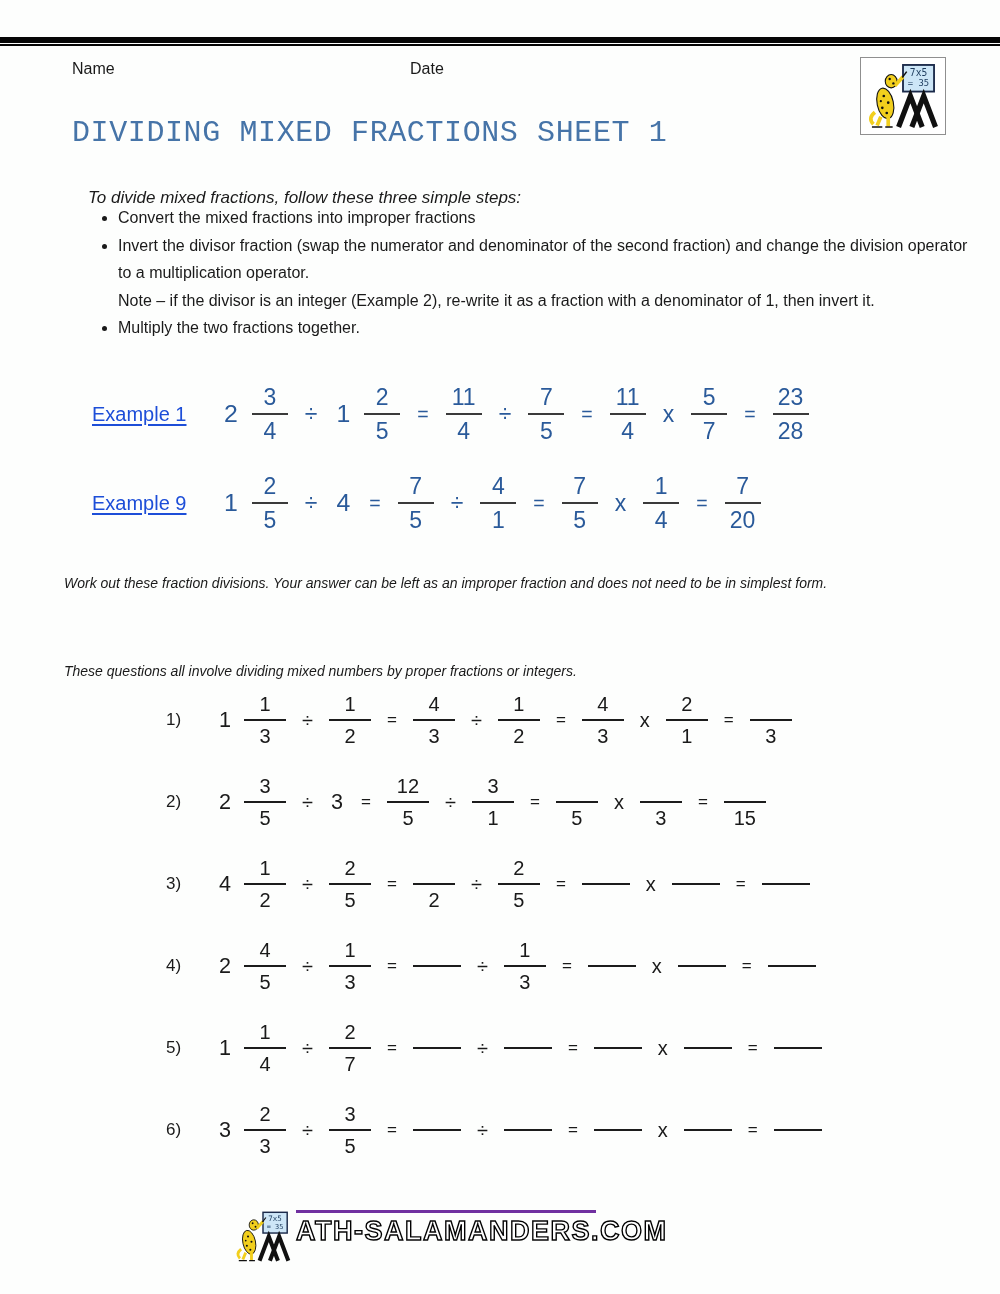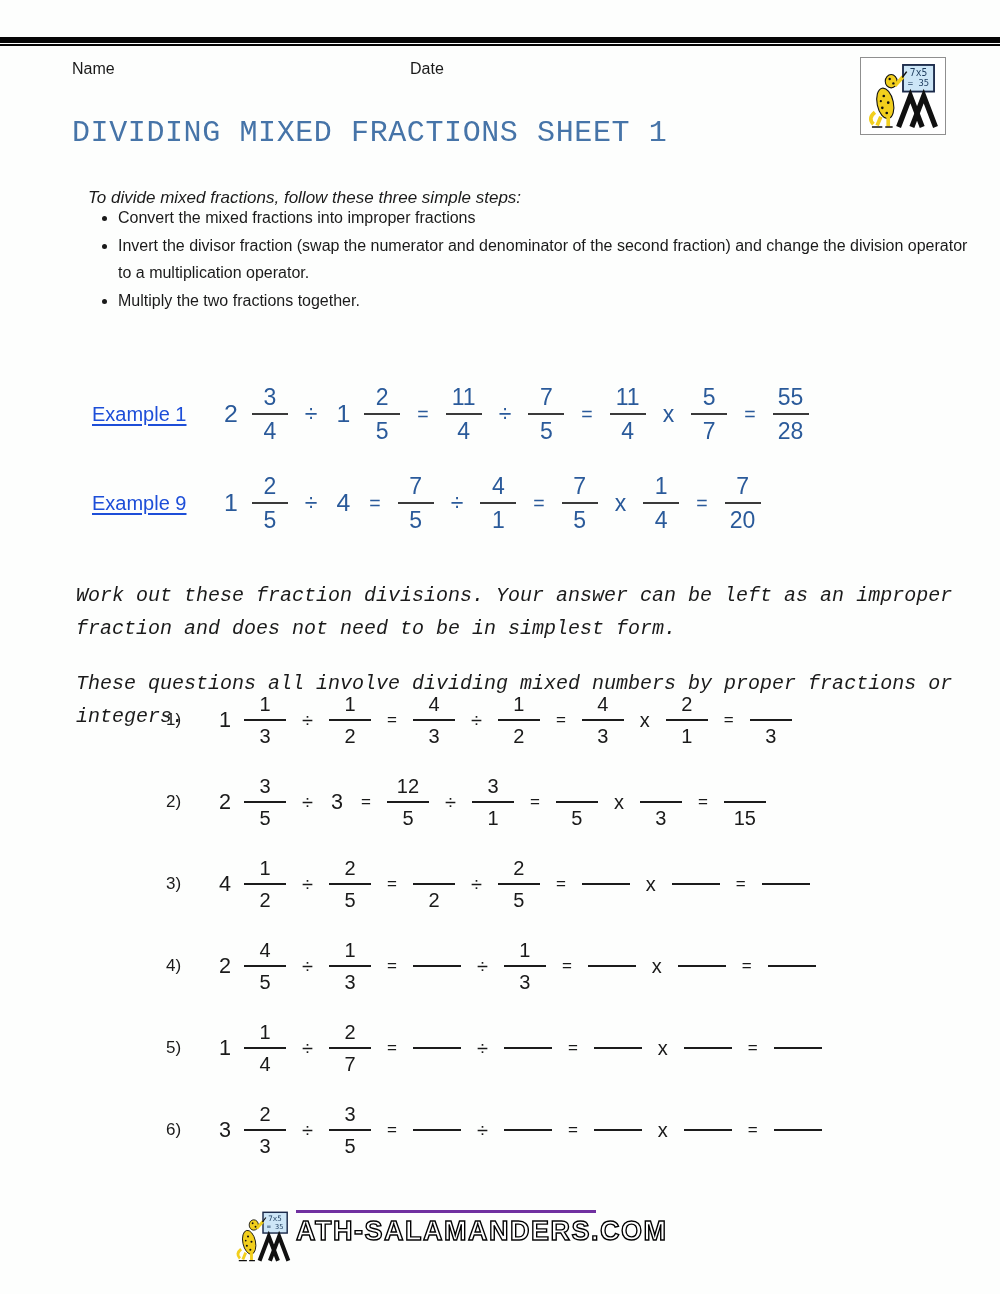--- a/index.html
+++ b/index.html
@@ -55,22 +55,22 @@
   .ex-label {
     width:104px; margin-right:14px;
     font-size:20px; color:#1d4ed8;
     text-decoration:underline; text-underline-offset:3px;
   }
   .ex-row .fnum, .ex-row .fden { line-height:26px; min-height:26px; }
   .ex-row .frac { min-width:36px; }
   .ex-row .fbar { background:#3a3a3a; }
 
   .para {
-    position:absolute; left:60px; margin:16px; width:900px;
-    font-size:20px; font-style:italic; line-height:33px;font-family:Liberation Mono, monospace;
+    position:absolute; left:60px; margin:4px; width:900px;
+    font-size:14px; font-style:italic; line-height:33px;
   }
   .p-workout { top:563px; }
   .p-these   { top:651px; }
 
   .questions { position:absolute; top:692px; left:166px; }
   .q-row { gap:11px; margin-bottom:26px; font-size:20px; }
   .q-label { width:40px; font-size:17px; }
   .q-row .fnum, .q-row .fden { line-height:24px; min-height:24px; }
   .q-row .frac { min-width:42px; }
   .q-row .blankfrac { min-width:48px; }
@@ -146,20 +146,21 @@
 <h1 class="title">DIVIDING MIXED FRACTIONS SHEET 1</h1>
 
 <p class="intro">To divide mixed fractions, follow these three simple steps:</p>
 
 <ul class="steps">
     <li class="step">
       <div class="step-text">Convert the mixed fractions into improper fractions</div>
     </li>
     <li class="step">
       <div class="step-text">Invert the divisor fraction (swap the numerator and denominator of the second fraction) and change the division operator to a multiplication operator.</div>
+      <div class="step-note">Note – if the divisor is an integer (Example 2), re-write it as a fraction with a denominator of 1, then invert it.</div>
     </li>
     <li class="step">
       <div class="step-text">Multiply the two fractions together.</div>
     </li>
   </ul>
 
 <div class="examples">
     <div class="eq-row ex-row">
       <span class="ex-label">Example 1</span>
       <span class="whole">2</span>
@@ -194,21 +195,21 @@
         <span class="fden">4</span>
       </span>
       <span class="op">x</span>
       <span class="frac">
         <span class="fnum">5</span>
         <span class="fbar"></span>
         <span class="fden">7</span>
       </span>
       <span class="op opeq">=</span>
       <span class="frac">
-        <span class="fnum">55</span>
+        <span class="fnum">23</span>
         <span class="fbar"></span>
         <span class="fden">28</span>
       </span>
     </div>
     <div class="eq-row ex-row">
       <span class="ex-label">Example 9</span>
       <span class="whole">1</span>
       <span class="frac">
         <span class="fnum">2</span>
         <span class="fbar"></span>

